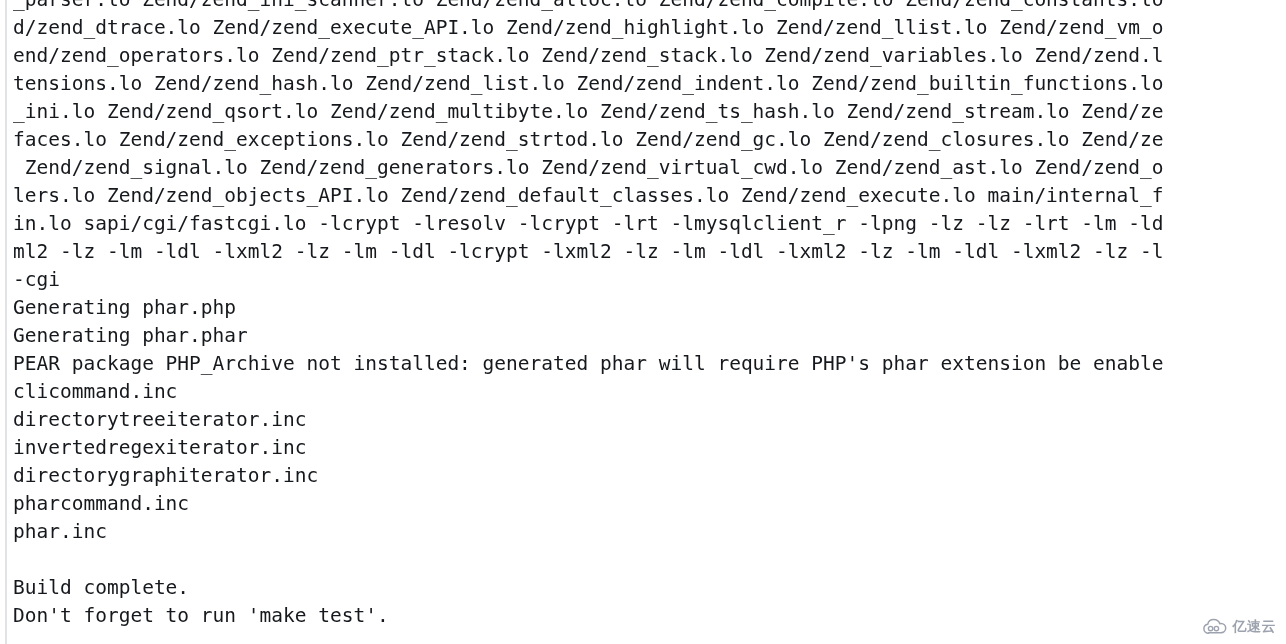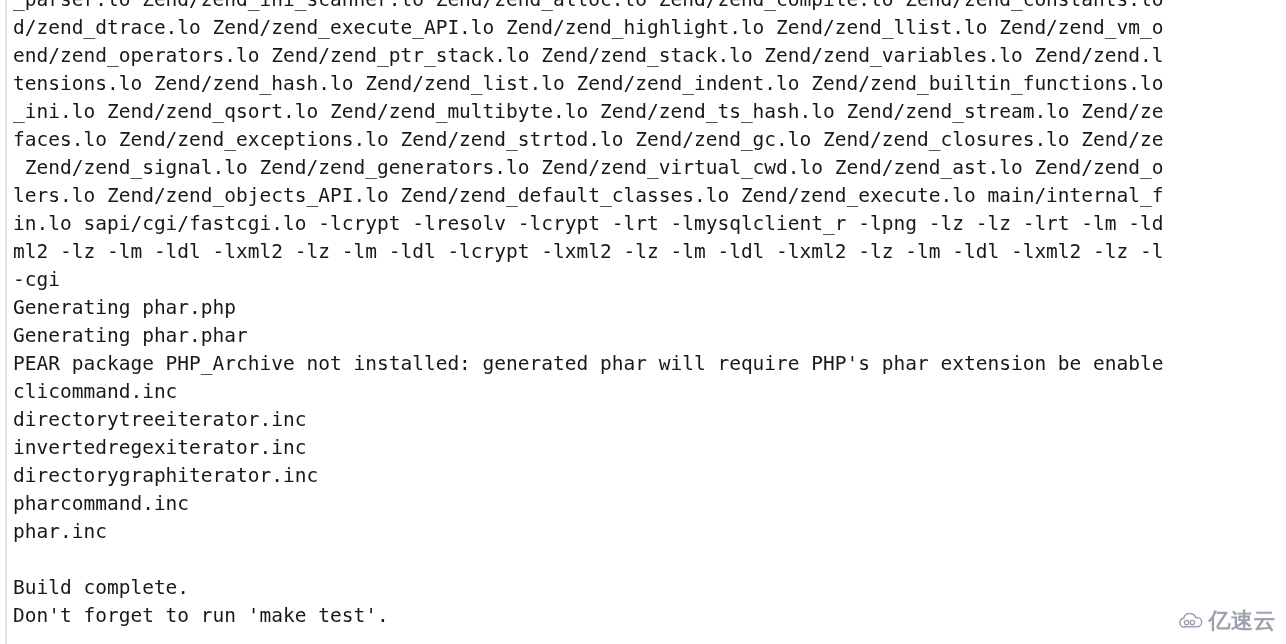--- a/index.html
+++ b/index.html
@@ -55,21 +55,21 @@
     gap: 5px;
     opacity: 0.85;
     user-select: none;
   }
   #watermark .wm-icon {
     display: block;
     line-height: 0;
   }
   #watermark .wm-text {
     font-family: "DejaVu Sans", "Liberation Sans", sans-serif;
-    font-size: 22px;
+    font-size: 14px;
     font-weight: 700;
     color: #8d93a0;
     letter-spacing: 0.5px;
   }
 </style>
 </head>
 <body>
 
 <div id="screen">
 

